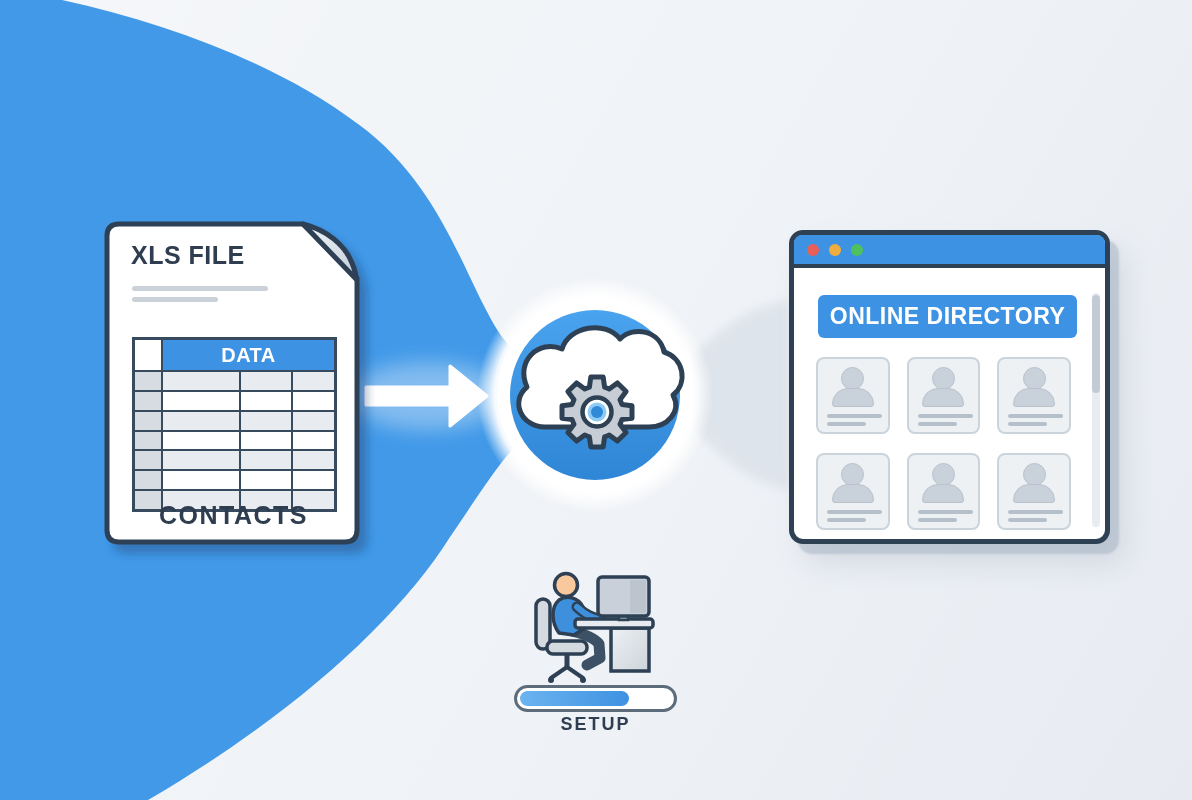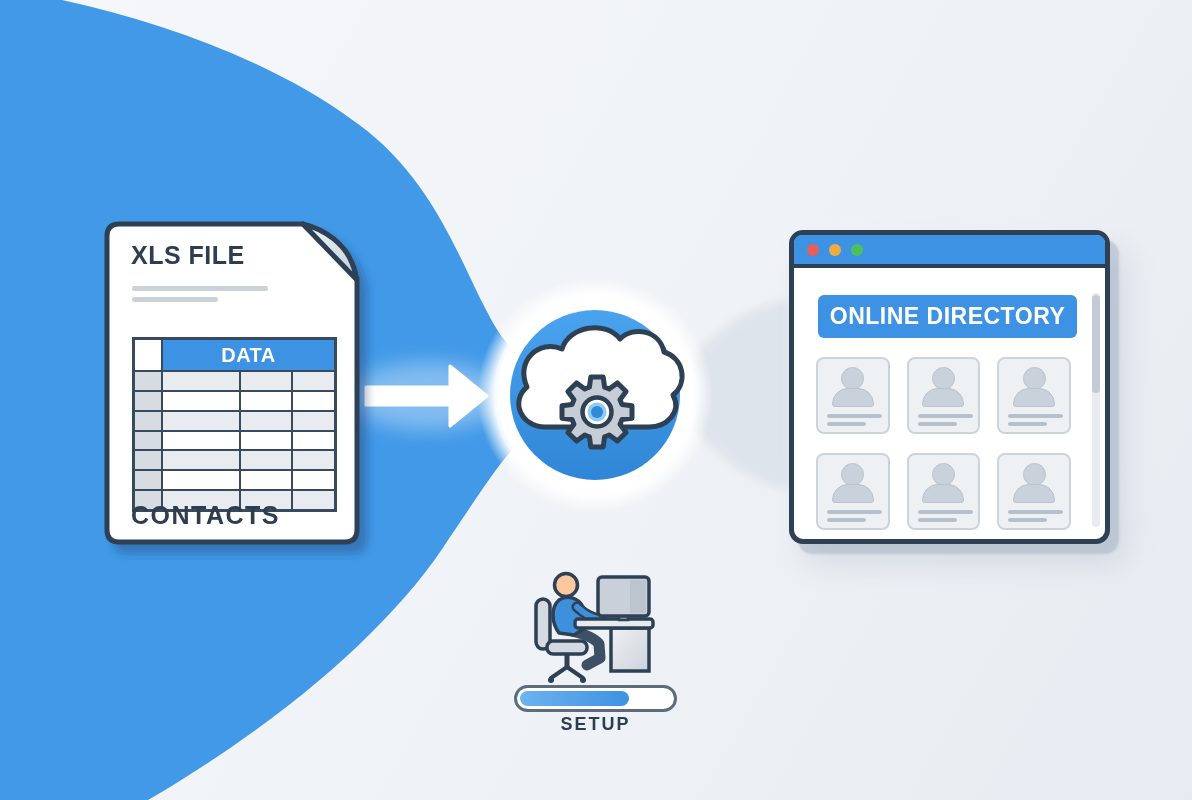--- a/index.html
+++ b/index.html
@@ -24,21 +24,21 @@
     grid-template-rows:30px repeat(7,1fr);gap:2px;
     background:#374a5e;border:3px solid #374a5e;margin-top:21px;}
   .tcell{background:#fff;}
   .tcell.first{background:#d7dce3;}
   .tcell.shaded{background:#e8ecf0;}
   .th-blank{background:#fff;}
   .th-data{grid-column:2/5;background:var(--accent-blue);display:flex;
     align-items:center;justify-content:center;color:#fff;
     font-size:20px;font-weight:800;letter-spacing:.5px;}
   .doc-caption{position:absolute;left:131px;top:501px;width:205px;z-index:2;
-    font-size:25px;font-weight:800;letter-spacing:1.5px;color:var(--text-navy);}
+    text-align:center;font-size:25px;font-weight:800;letter-spacing:1.5px;color:var(--text-navy);}
 
   
   .browser{position:absolute;left:789px;top:230px;width:321px;height:314px;z-index:2;
     background:#fff;border:5px solid var(--outline-navy);border-radius:14px;
     box-shadow:9px 10px 2px rgba(168,180,196,.55),16px 20px 28px rgba(160,172,190,.30);}
   .titlebar{height:33px;background:var(--accent-blue);
     border-radius:8px 8px 0 0;border-bottom:4px solid var(--outline-navy);
     display:flex;align-items:center;padding-left:13px;gap:10px;}
   .dot{width:12px;height:12px;border-radius:50%;}
   .banner{position:absolute;left:24px;right:28px;top:60px;height:43px;

